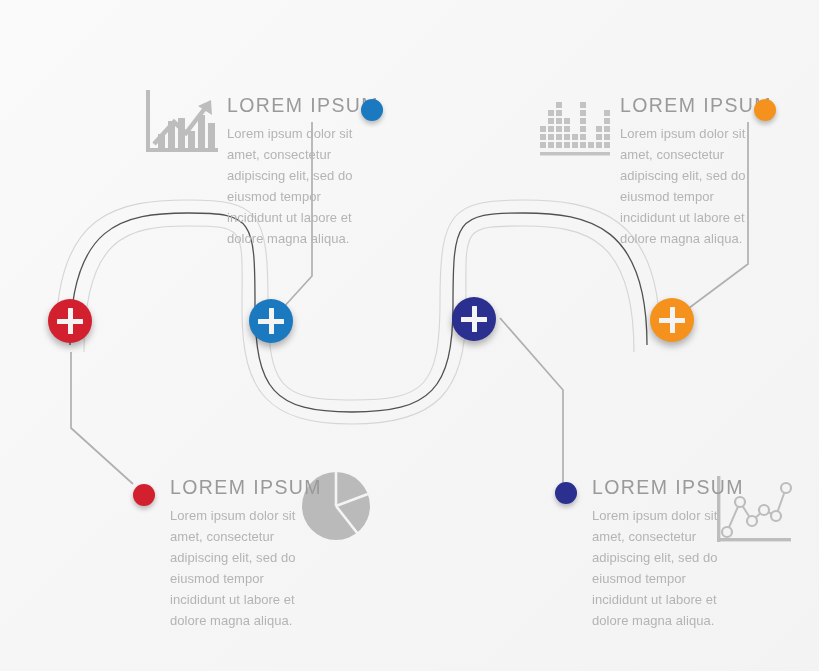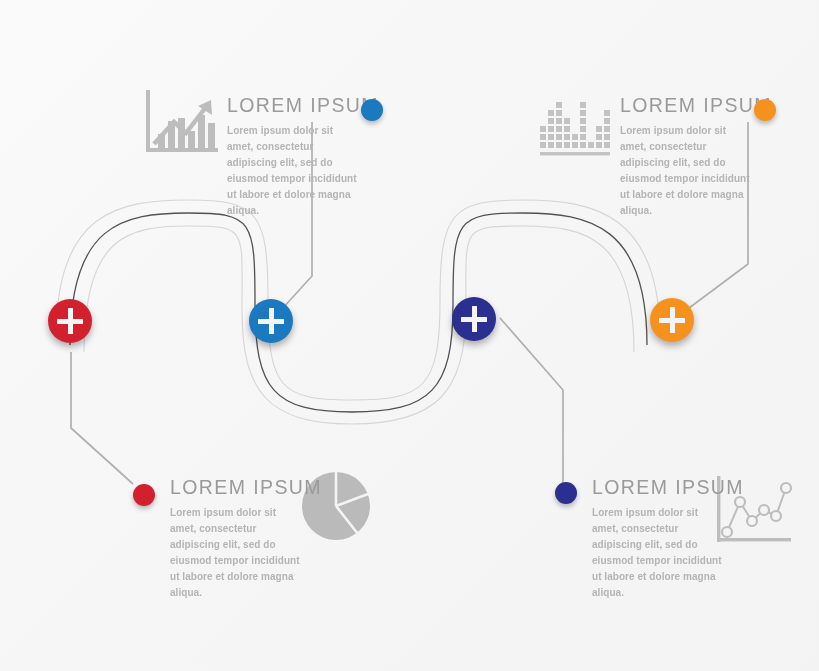--- a/index.html
+++ b/index.html
@@ -33,25 +33,24 @@
   .label-title {
     color: #9a9a9a;
     font-size: 19.5px;
     letter-spacing: 1.4px;
     font-weight: 400;
     white-space: nowrap;
     line-height: 1;
   }
   .label-body {
     color: #b4b4b4;
-    font-size: 10px;
+    font-size: 13px;
     line-height: 1.62;
     width: 134px;
     letter-spacing: 0.05px;
-    font-weight: bold;
   }
   
   #tb-1 { left: 227px; top: 96px; }
   #tb-2 { left: 620px; top: 96px; }
   #tb-3 { left: 170px; top: 478px; }
   #tb-4 { left: 592px; top: 478px; }
 
   #tb-1 .label-body, #tb-2 .label-body,
   #tb-3 .label-body, #tb-4 .label-body { margin-top: 7px; }
 

